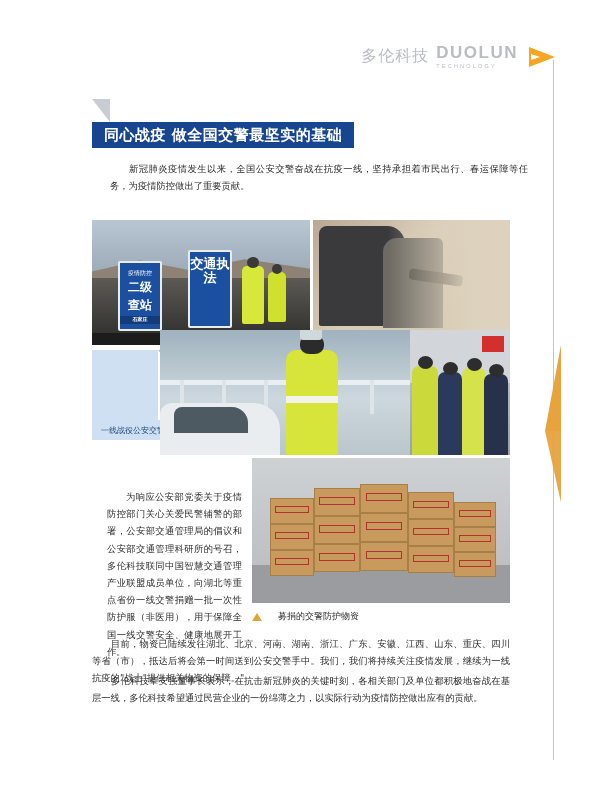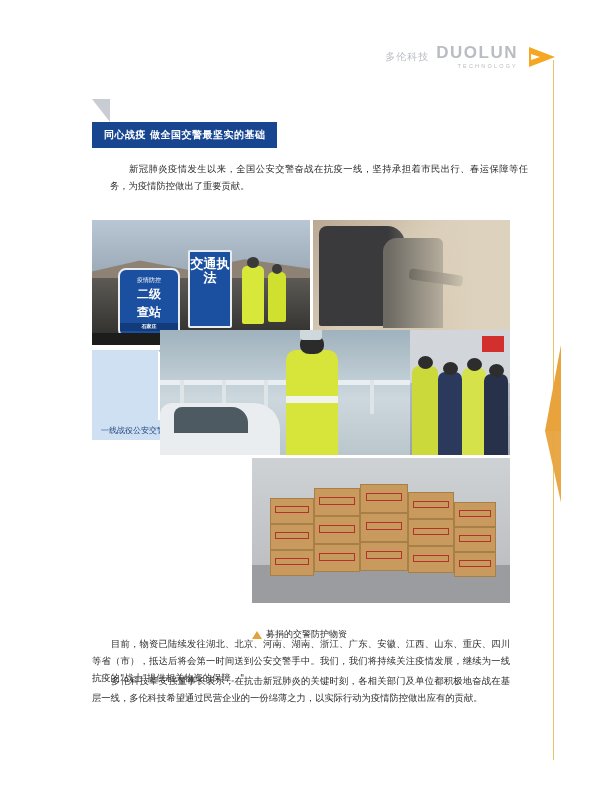--- a/index.html
+++ b/index.html
@@ -20,29 +20,29 @@
   
   .logo {
     position: absolute;
     top: 44px;
     right: 44px;
     display: flex;
     align-items: center;
     gap: 7px;
   }
   .logo-cn {
-    font-size: 10px;
+    font-size: 16px;
     color: #b9bcc2;
     letter-spacing: 1px;
     font-family: "DejaVu Sans", sans-serif;
   }
   .logo-en-wrap {
     display: flex;
     flex-direction: column;
-    align-items: flex-end;
+    align-items: flex-start;
     line-height: 1;
   }
   .logo-en {
     font-size: 17px;
     font-weight: bold;
     color: #b9bcc2;
     letter-spacing: 1.5px;
   }
   .logo-sub {
     font-size: 5.5px;
@@ -115,21 +115,21 @@
   .title-band {
     position: absolute;
     left: 92px;
     top: 122px;
     height: 26px;
     background: #18458f;
     color: #ffffff;
     display: flex;
     align-items: center;
     padding: 0 12px;
-    font-size: 10px;
+    font-size: 15px;
     font-weight: bold;
     letter-spacing: .5px;
     font-family: "DejaVu Sans", sans-serif;
   }
 
   
   .para {
     position: absolute;
     color: #2b2b2b;
     font-size: 9.3px;
@@ -143,21 +143,21 @@
   .p-b2 { left: 92px; top: 672px; width: 418px; text-indent: 19px; }
 
   
   .photo { position: absolute; overflow: hidden; }
 
   
   .ph-check { left: 92px; top: 220px; width: 218px; height: 125px; background: linear-gradient(180deg,#cfd8e0 0%,#b6c2cd 45%,#4a4a46 46%,#2e2e2c 100%); }
   .ph-check .sky { position:absolute; left:0; top:0; width:100%; height:46%; background:linear-gradient(180deg,#b9c6d3,#9aa9b6); }
   .ph-check .hill { position:absolute; left:0; top:28%; width:100%; height:22%; background:#8e8274; clip-path: polygon(0 60%, 22% 20%, 45% 55%, 70% 15%, 100% 50%, 100% 100%, 0 100%); }
   .ph-check .road { position:absolute; left:0; bottom:0; width:100%; height:54%; background:linear-gradient(180deg,#5d5a55,#2a2a28); }
-  .ph-check .blue-sign { position:absolute; left:26px; top:48px; width:62px; height:70px; background:#1b4fa0; border:2px solid #e9edf2; border-radius:8px; }
+  .ph-check .blue-sign { position:absolute; left:26px; top:41px; width:44px; height:70px; background:#1b4fa0; border:2px solid #e9edf2; border-radius:2px; }
   .ph-check .blue-sign span { display:block; color:#fff; font-size:12px; font-weight:bold; text-align:center; line-height:1.15; padding-top:4px; font-family:"DejaVu Sans",sans-serif; }
   .ph-check .blue-sign .small { font-size:6px; font-weight:normal; margin-top:3px; }
   .ph-check .blue-sign .tiny { font-size:5px; background:#123b7c; margin-top:4px; padding:1px 0; }
   .ph-check .blue-sign2 { position:absolute; left:96px; top:30px; width:44px; height:78px; background:#1b4fa0; border:2px solid #e9edf2; border-radius:2px; }
   .ph-check .blue-sign2 span { display:block; color:#fff; font-size:13px; font-weight:bold; text-align:center; line-height:1.1; padding-top:5px; font-family:"DejaVu Sans",sans-serif; }
   .ph-check .officer { position:absolute; left:150px; top:46px; width:22px; height:58px; background:#d8e83a; border-radius:5px 5px 2px 2px; }
   .ph-check .officer:after { content:""; position:absolute; left:5px; top:-9px; width:12px; height:11px; background:#3a3a3a; border-radius:50%; }
   .ph-check .officer2 { position:absolute; left:176px; top:52px; width:18px; height:50px; background:#cfe02f; border-radius:5px 5px 2px 2px; }
   .ph-check .officer2:after { content:""; position:absolute; left:4px; top:-8px; width:10px; height:10px; background:#3a3a3a; border-radius:50%; }
   .ph-check .guard { position:absolute; left:0; bottom:0; width:100%; height:12px; background:#1c1c1b; }
@@ -231,24 +231,24 @@
     width: 17px;
     height: 21px;
     background: #b9bcc2;
     clip-path: polygon(0 0, 100% 0, 100% 100%);
   }
 
   
   .fig-cap {
     position: absolute;
     left: 252px;
-    top: 628px;
+    top: 610px;
     display: flex;
     align-items: center;
-    gap: 4px;
+    gap: 16px;
     font-size: 9px;
     color: #2b2b2b;
     font-family:"DejaVu Sans",sans-serif;
   }
   .fig-cap .tri-up {
     width: 0; height: 0;
     border-bottom: 8px solid #e2a33c;
     border-left: 5px solid transparent;
     border-right: 5px solid transparent;
   }
@@ -330,20 +330,21 @@
     <div class="g1"></div>
       <div class="g2"></div>
       <div class="g3"></div>
       <div class="g4"></div>
     <div class="h" style="left:8px;top:26px"></div>
     <div class="h" style="left:33px;top:32px"></div>
     <div class="h" style="left:57px;top:28px"></div>
     <div class="h" style="left:79px;top:34px"></div>
   </div>
 
+  <div class="para p-left">为响应公安部党委关于疫情防控部门关心关爱民警辅警的部署，公安部交通管理局的倡议和公安部交通管理科研所的号召，多伦科技联同中国智慧交通管理产业联盟成员单位，向湖北等重点省份一线交警捐赠一批一次性防护服（非医用），用于保障全国一线交警安全、健康地展开工作。</div>
 
   <div class="photo ph-boxes">
     <div class="floor"></div>
     <div class="box" style="left:18px;top:40px;width:44px;height:26px">
         <span class="lbl"></span>
       </div>
     <div class="box" style="left:18px;top:66px;width:44px;height:26px">
         <span class="lbl"></span>
       </div>
     <div class="box" style="left:18px;top:92px;width:44px;height:26px">

